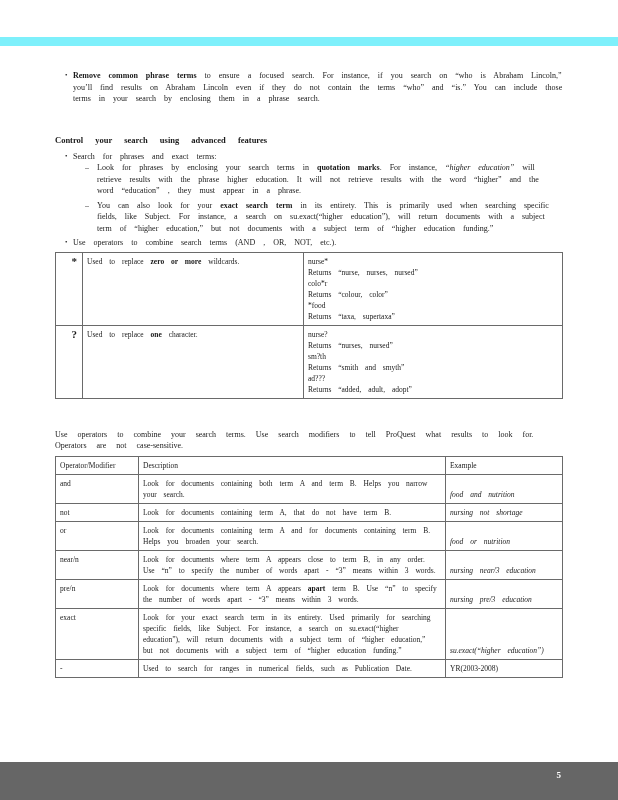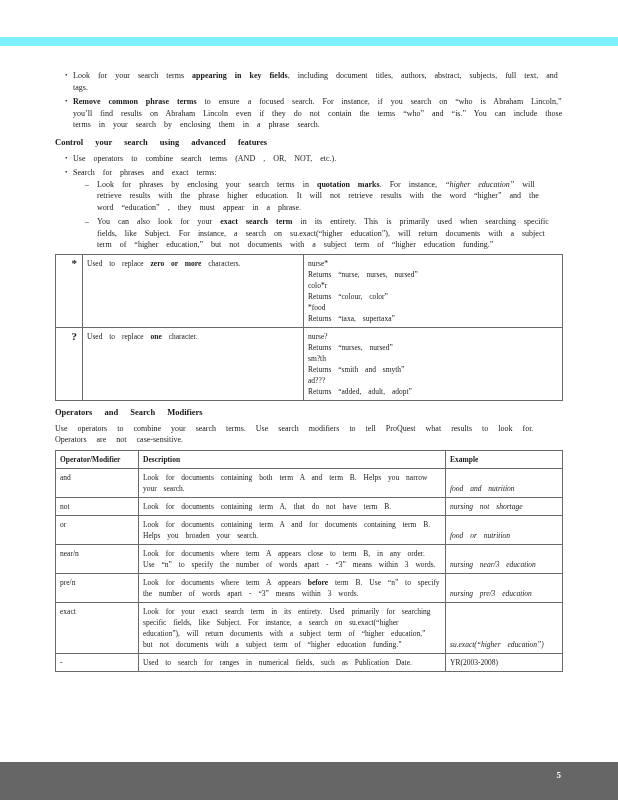--- a/index.html
+++ b/index.html
@@ -17,67 +17,66 @@
   .bullets { list-style: none; }
   .bullets li { position: relative; padding-left: 10px; line-height: 11.5px; margin-bottom: 3px; word-spacing: 6px; }
   .bullets li::before { content: "•"; position: absolute; left: 2px; top: 0; font-size: 7px; }
   .bullets.top { margin-left: 8px; }
   .sub { list-style: none; margin-left: 12px; }
   .sub li { padding-left: 12px; }
   .sub li::before { content: "–"; left: 0; font-size: 8px; }
   b { font-weight: bold; }
   i { font-style: italic; }
   .heading { font-weight: bold; font-size: 8.5px; margin: 0 0 6px 0; word-spacing: 10px; }
-  .section { margin-top: 6px; }
+  .section { margin-top: 30px; }
 
   table { border-collapse: collapse; width: 508px; table-layout: fixed; }
   td, th { border: 1.2px solid #6a6a6a; vertical-align: top; text-align: left; font-weight: normal; padding: 3px 4px; font-size: 7.5px; line-height: 11px; word-spacing: 5px; }
 
   .wild-table { margin-top: 2px; }
   .wild-table .sym { width: 17px; text-align: right; font-size: 11px; font-weight: bold; padding-right: 5px; }
   .wild-table .desc { width: 212px; }
   .ex-line { display: flex; flex-direction: column; }
   .ex-pat { width: 57px; }
   .wild-table td { height: 50px; }
 
   .intro { margin: 0 0 5px 0; line-height: 11px; word-spacing: 8px; }
-  .op-table th { font-weight: bold; }
+  .op-table th { font-weight: normal; }
   .op-table .c1 { width: 74px; }
   .op-table .c3 { width: 108px; }
   .op-table td.exc { vertical-align: bottom; font-style: italic; }
   .op-table tbody td { min-height: 28px; }
 </style>
 </head>
 <body>
 
 <div class="top-bar" style="background: rgb(126, 240, 251);"></div>
 
 <div class="content">
   <ul class="bullets top">
-    <li><span>Look for your search terms </span><b>appearing in key fields</b><span>, including document titles, authors, abstract, subjects, full text, and tags.</span></li>
     <li><b>Remove common phrase terms</b><span> to ensure a focused search. For instance, if you search on “who is Abraham Lincoln,” you’ll find results on Abraham Lincoln even if they do not contain the terms “who” and “is.” You can include those terms in your search by enclosing them in a phrase search.</span></li>
   </ul>
 
   <div class="section">
     <p class="heading">Control your search using advanced features</p>
     <ul class="bullets top">
-      <li>Use operators to combine search terms (AND , OR, NOT, etc.).</li>
       <li><span>Search for phrases and exact terms:</span>
         <ul class="bullets sub">
           <li><span>Look for phrases by enclosing your search terms in </span><b>quotation marks</b><span>. For instance, </span><i>“higher education”</i><span> will retrieve results with the phrase higher education. It will not retrieve results with the word “higher” and the word “education” , they must appear in a phrase.</span></li>
           <li><span>You can also look for your </span><b>exact search term</b><span> in its entirety. This is primarily used when searching specific fields, like Subject. For instance, a search on su.exact(“higher education”), will return documents with a subject term of “higher education,” but not documents with a subject term of “higher education funding.”</span></li>
         </ul>
       </li>
+      <li>Use operators to combine search terms (AND , OR, NOT, etc.).</li>
     </ul>
 
     <table class="wild-table">
       <tbody>
         <tr>
           <td class="sym">*</td>
-          <td class="desc"><span>Used to replace </span><b>zero or more</b><span> characters.</span></td>
+          <td class="desc"><span>Used to replace </span><b>zero or more</b><span> wildcards.</span></td>
           <td>
             <div class="ex-line">
                 <span class="ex-pat">nurse*</span>
                 <span>Returns “nurse, nurses, nursed”</span>
               </div>
             <div class="ex-line">
                 <span class="ex-pat">colo*r</span>
                 <span>Returns “colour, color”</span>
               </div>
             <div class="ex-line">
@@ -102,21 +101,20 @@
                 <span class="ex-pat">ad???</span>
                 <span>Returns “added, adult, adopt”</span>
               </div>
           </td>
         </tr>
       </tbody>
     </table>
   </div>
 
   <div class="section">
-    <p class="heading">Operators and Search Modifiers</p>
     <p class="intro">Use operators to combine your search terms. Use search modifiers to tell ProQuest what results to look for. Operators are not case-sensitive.</p>
     <table class="op-table">
       <thead>
         <tr>
           <th class="c1">Operator/Modifier</th>
           <th>Description</th>
           <th class="c3">Example</th>
         </tr>
       </thead>
       <tbody>
@@ -135,21 +133,21 @@
           <td>Look for documents containing term A and for documents containing term B. Helps you broaden your search.</td>
           <td class="exc">food or nutrition</td>
         </tr>
         <tr>
           <td>near/n</td>
           <td>Look for documents where term A appears close to term B, in any order. Use “n” to specify the number of words apart - “3” means within 3 words.</td>
           <td class="exc">nursing near/3 education</td>
         </tr>
         <tr>
           <td>pre/n</td>
-          <td><span>Look for documents where term A appears </span><b>before</b><span> term B. Use “n” to specify the number of words apart - “3” means within 3 words.</span></td>
+          <td><span>Look for documents where term A appears </span><b>apart</b><span> term B. Use “n” to specify the number of words apart - “3” means within 3 words.</span></td>
           <td class="exc">nursing pre/3 education</td>
         </tr>
         <tr>
           <td>exact</td>
           <td>Look for your exact search term in its entirety. Used primarily for searching specific fields, like Subject. For instance, a search on su.exact(“higher education”), will return documents with a subject term of “higher education,” but not documents with a subject term of “higher education funding.”</td>
           <td class="exc">su.exact(“higher education”)</td>
         </tr>
         <tr>
           <td>-</td>
           <td>Used to search for ranges in numerical fields, such as Publication Date.</td>

